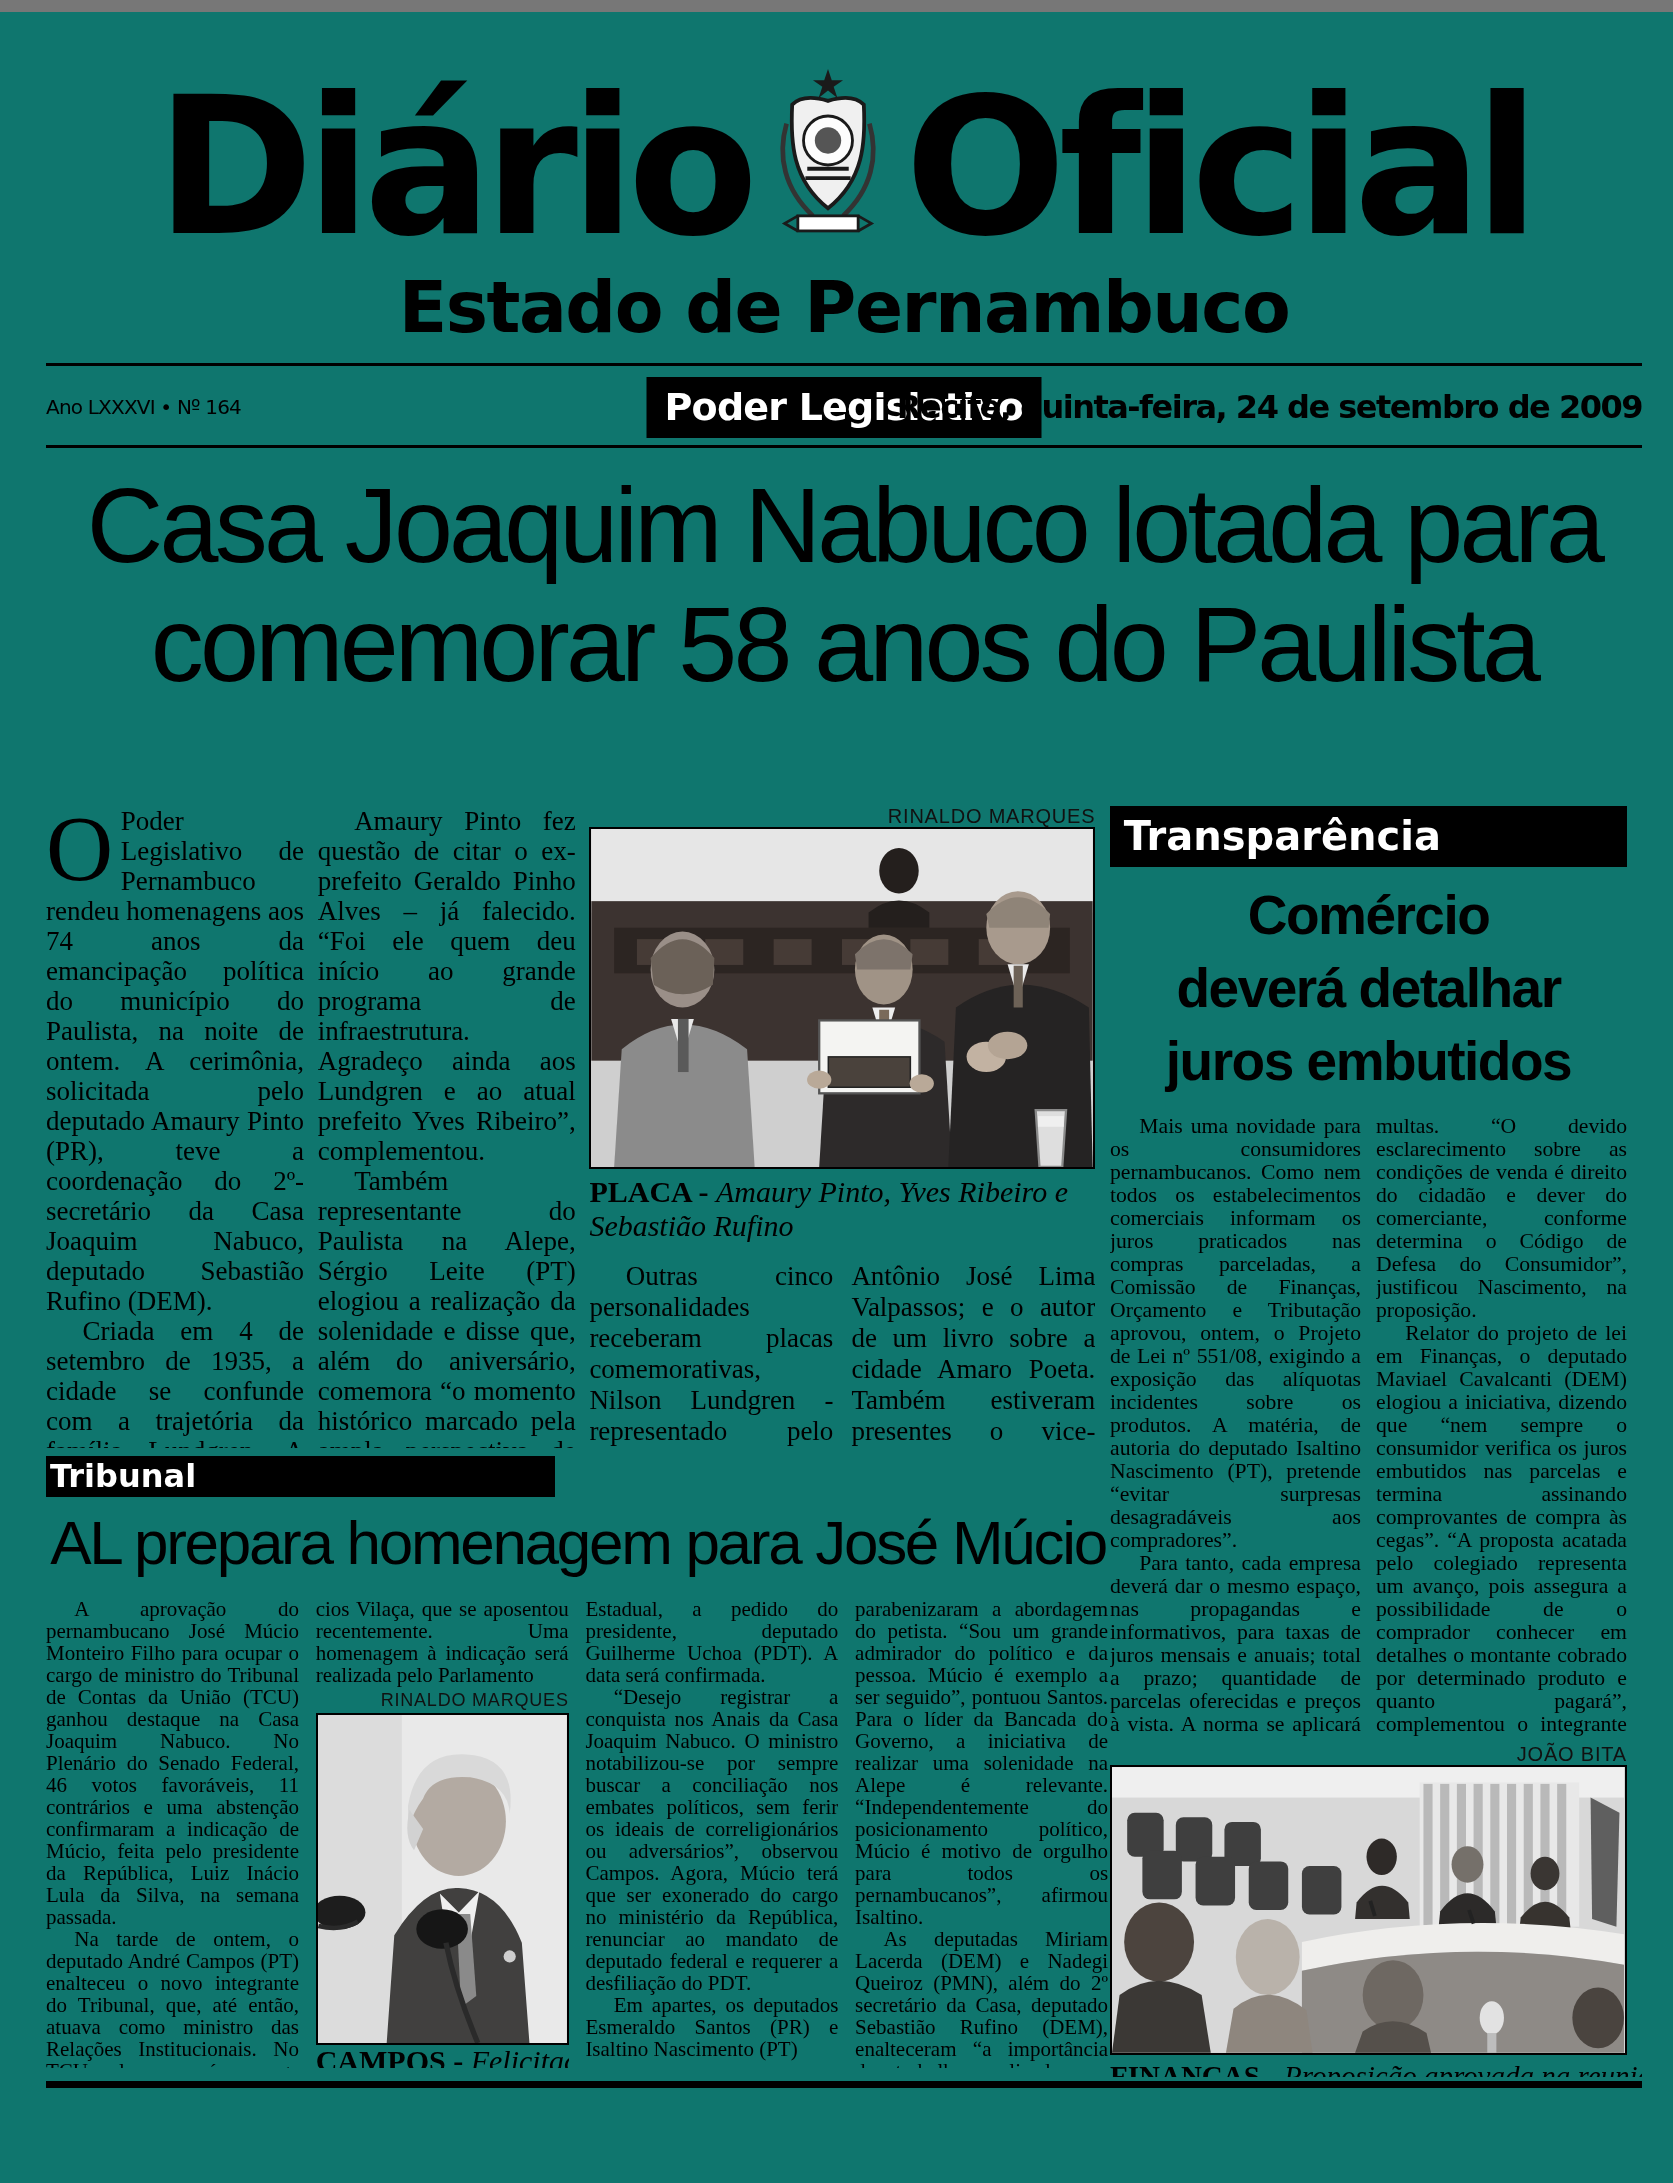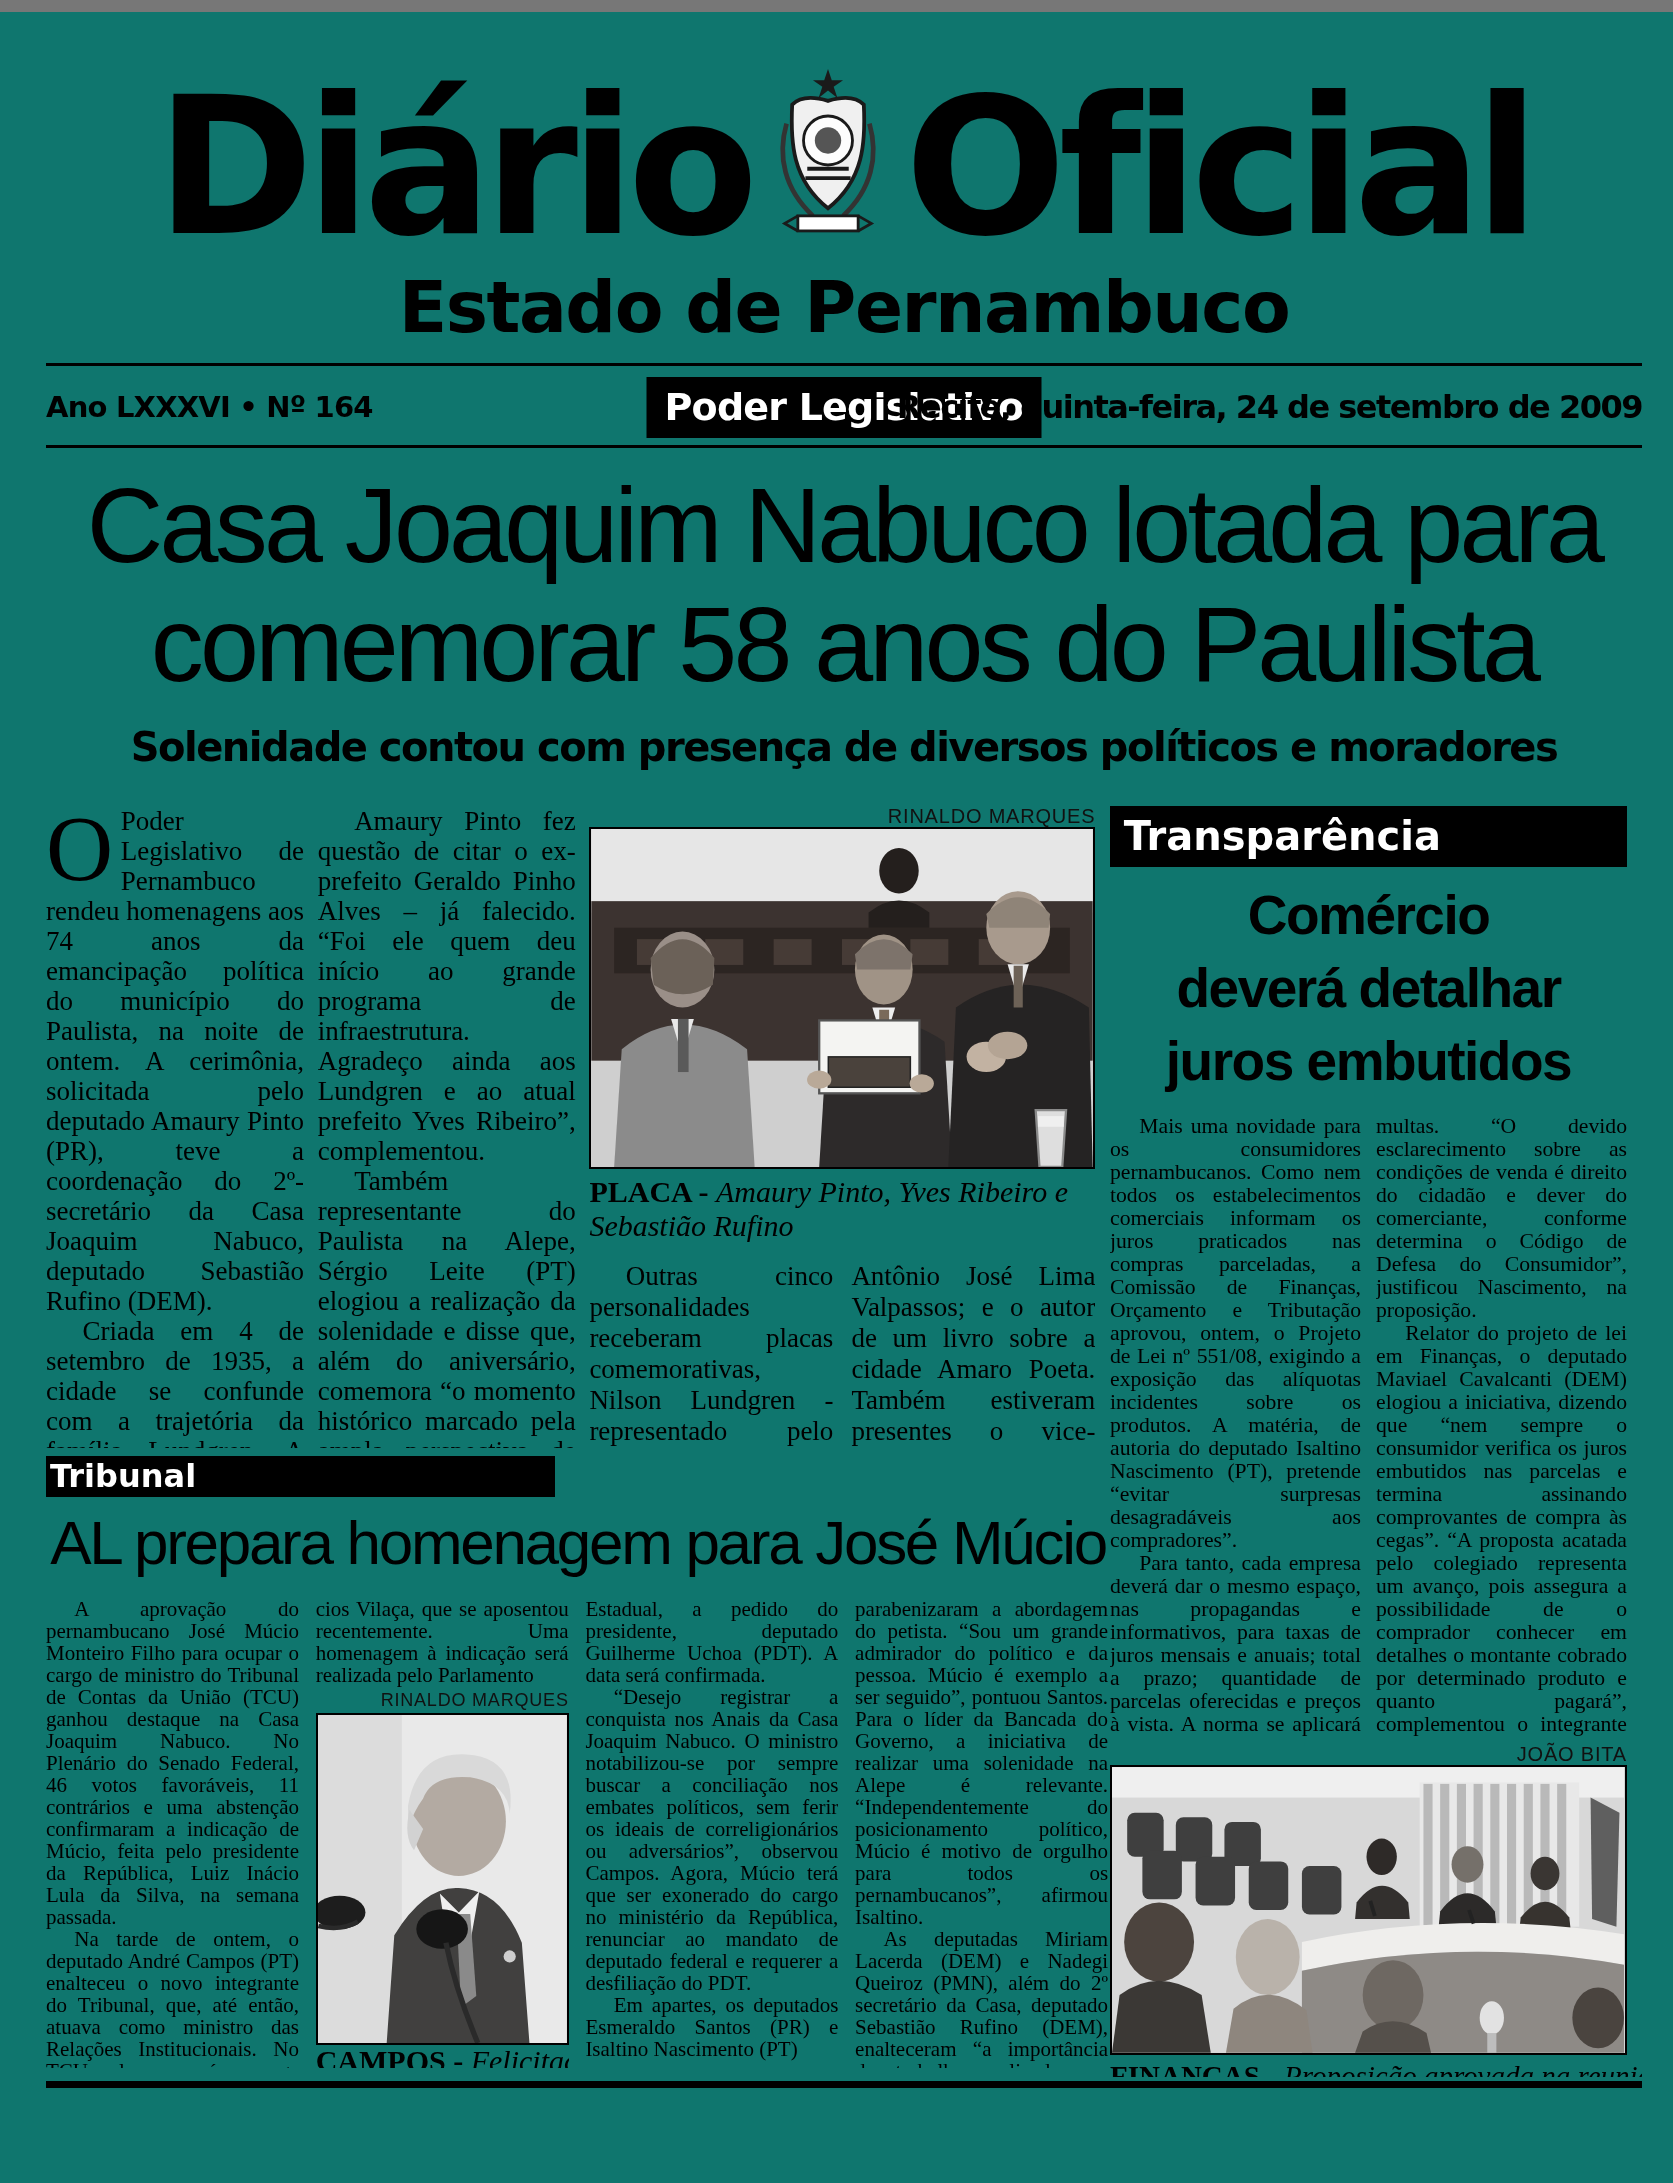--- a/index.html
+++ b/index.html
@@ -20,21 +20,21 @@
   .emblem{width:114px;height:179px;flex:0 0 auto;margin-top:-23px;}
   .masthead-sub{
     font-family:"DejaVu Sans", sans-serif;font-weight:bold;font-size:71px;
     letter-spacing:-1.5px;margin-top:1.5px;
   }
 
   
   .rule{height:3.8px;background:#000;}
   .rule.thin{height:3px;}
   .datebar{position:relative;height:61px;margin:10.6px 0 7.6px 0;display:flex;align-items:center;}
-  .datebar .left{font-family:"DejaVu Sans", sans-serif;font-weight:bold;font-size:29px;letter-spacing:-0.8px;text-align:right;}
+  .datebar .left{font-family:"DejaVu Sans", sans-serif;font-weight:normal;font-size:20px;letter-spacing:-0.8px;text-align:right;}
   .datebar .right{
     position:absolute;right:0;font-family:"DejaVu Sans", sans-serif;font-weight:bold;
     font-size:32px;letter-spacing:-1.5px;
   }
   .section-box{
     position:absolute;left:50%;transform:translateX(-50%);
     width:395px;height:61px;background:#000;color:#fff;text-align:center;line-height:61px;
     font-family:"DejaVu Sans", sans-serif;font-weight:bold;font-size:38px;letter-spacing:-0.8px;
   }
 
@@ -133,21 +133,20 @@
       <span class="left">Ano LXXXVI • Nº 164</span>
       <span class="section-box">Poder Legislativo</span>
       <span class="right">Recife, quinta-feira, 24 de setembro de 2009</span>
     </div>
     <div class="rule thin"></div>
 
     <h1 class="lead-headline">
       <div>Casa Joaquim Nabuco lotada para</div>
       <div>comemorar 58 anos do Paulista</div>
     </h1>
-    <div class="lead-subhead">Solenidade contou com presença de diversos políticos e moradores</div>
 
     <div class="main-row">
 
       <div class="left-strip">
 
         <div class="top-story">
           <div class="col top-col dropcap">
               <p>O Poder Legislativo de Pernambuco rendeu homenagens aos 74 anos da emancipação política do município do Paulista, na noite de ontem. A cerimônia, solicitada pelo deputado Amaury Pinto (PR), teve a coordenação do 2º-secretário da Casa Joaquim Nabuco, deputado Sebastião Rufino (DEM).</p>
               <p>Criada em 4 de setembro de 1935, a cidade se confunde com a trajetória da família Lundgren. A união entre Hermann e Elizabeth não geraria apenas três filhos, mas também o império têxtil que viabilizou, por muitos anos, o sustento de centenas de moradores da localidade. “Naquela época, a economia da região girava em torno da Companhia de Tecidos Paulista”, salientou Rufino.</p>
             </div>

